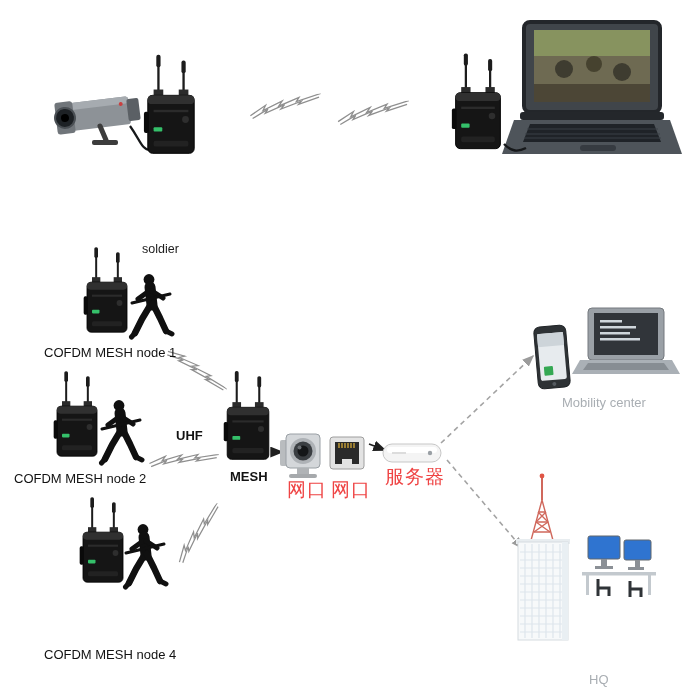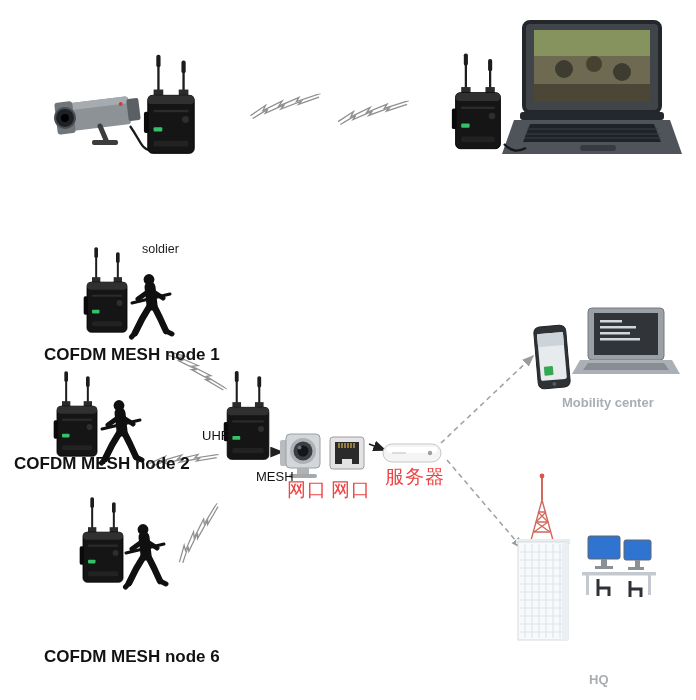--- a/index.html
+++ b/index.html
@@ -2,25 +2,25 @@
 <html><head>
 <meta charset="utf-8">
 <style>
   html,body{margin:0;padding:0;background:#fff;}
   .stage{
     position:relative;width:696px;height:700px;background:#ffffff;
     font-family:"Liberation Sans",sans-serif;overflow:hidden;
   }
   .stage svg{position:absolute;left:0;top:0;}
   .lbl{position:absolute;white-space:nowrap;line-height:1.1;}
-  .lbl-node{font-weight:bold;font-size:17px;color:#121212;}
+  .lbl-node{font-weight:normal;font-size:13px;color:#121212;}
   .lbl-plain{font-size:12.5px;color:#1c1c1c;}
-  .lbl-bold{font-weight:normal;font-size:13px;color:#121212;margin-left:26px;}
+  .lbl-bold{font-weight:bold;font-size:13px;color:#121212;}
   .lbl-cn{font-size:19px;color:#ef4444;letter-spacing:1px;}
-  .lbl-gray{font-weight:bold;font-size:13px;color:#a9aeb3;}
+  .lbl-gray{font-weight:normal;font-size:13px;color:#a9aeb3;}
 </style>
 </head>
 <body>
 
 <div class="stage">
 
   <svg width="696" height="700" viewBox="0 0 696 700">
     <defs>
       <marker id="mA" markerWidth="9" markerHeight="8" refX="6.5" refY="3" orient="auto">
         <path d="M0,0 L7.5,3 L0,6 Z" fill="#1f1f1f"></path>
@@ -242,22 +242,22 @@
           <path d="M598,579 L598,596 M598,588 L609,588 L609,596"></path>
           <path d="M630,581 L630,597 M630,589 L641,589 L641,597"></path>
         </g>
       </g>
     </g>
   </svg>
 
   <div class="lbl lbl-plain" style="left:142px;top:243px">soldier</div>
 
   <div class="lbl lbl-node" style="left:44px;top:346px">COFDM MESH node 1</div>
-  <div class="lbl lbl-node" style="left:14px;top:455px">COFDM MESH node 2</div>
-  <div class="lbl lbl-node" style="left:44px;top:648px">COFDM MESH node 6</div>
+  <div class="lbl lbl-node" style="left:14px;top:472px">COFDM MESH node 2</div>
+  <div class="lbl lbl-node" style="left:44px;top:648px">COFDM MESH node 4</div>
 
   <div class="lbl lbl-bold" style="left:176px;top:429px">UHF</div>
   <div class="lbl lbl-bold" style="left:230px;top:470px">MESH</div>
 
   <div class="lbl lbl-cn" style="left:287px;top:480px">网口</div>
   <div class="lbl lbl-cn" style="left:331px;top:480px">网口</div>
   <div class="lbl lbl-cn" style="left:385px;top:467px">服务器</div>
 
   <div class="lbl lbl-gray" style="left:562px;top:396px">Mobility center</div>
   <div class="lbl lbl-gray" style="left:589px;top:673px">HQ</div>

